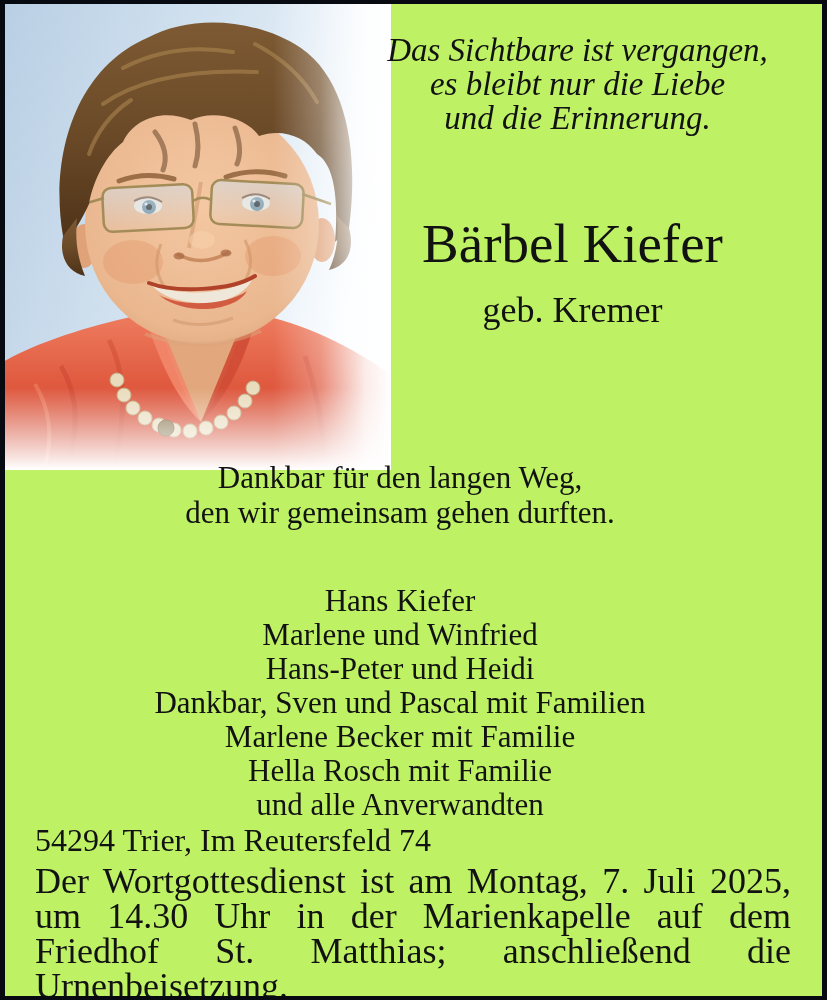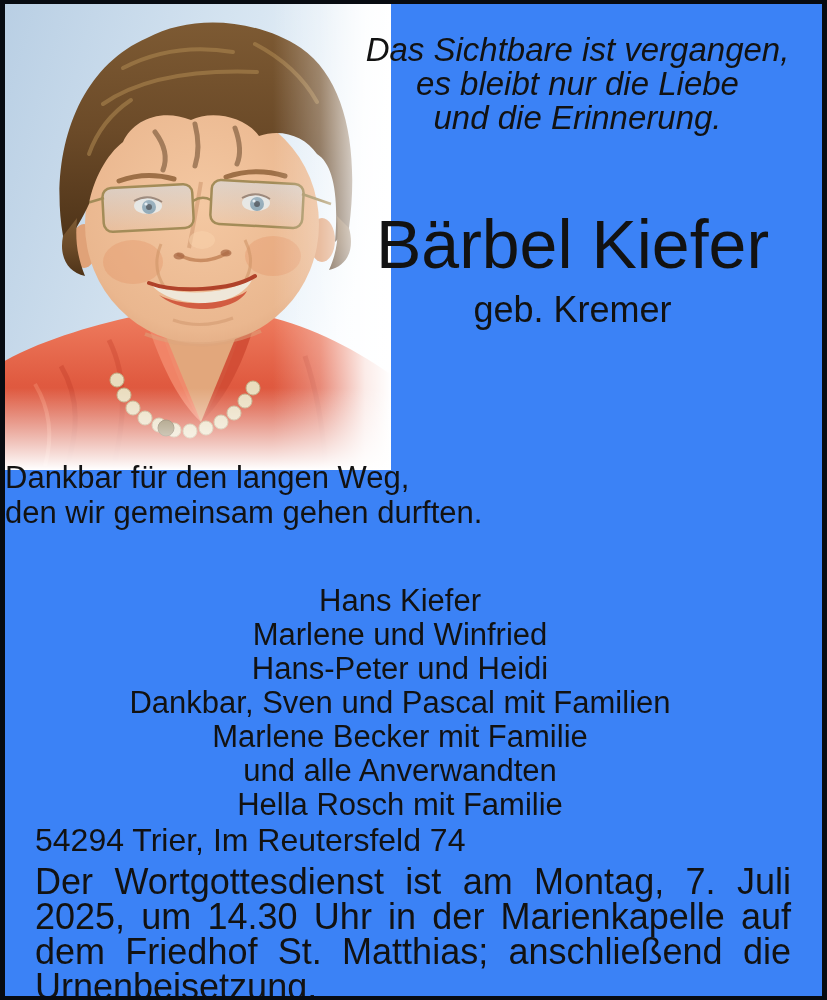--- a/index.html
+++ b/index.html
@@ -2,39 +2,39 @@
 <html><head>
 <meta charset="utf-8">
 <style>
   html, body { margin:0; padding:0; background:#ffffff; }
   .card {
     position:relative;
     width:827px; height:1000px;
     box-sizing:border-box;
     border:4px solid #070b11;
     border-left-width:5px; border-right-width:5px;
-    background:#3b82f6;
+    background:#bef264;
     overflow:hidden;
     color:#121212;
-    font-family:Liberation Sans, sans-serif;
+    font-family:Liberation Serif, serif;
     padding-left:24px;
   }
   .photo-wrap { position:absolute; left:0; top:0; width:386px; height:466px; }
   .epigraph {
     position:absolute; left:340px; top:29px; width:465px;
     text-align:center; font-style:italic; font-size:33px; line-height:34px;
   }
   .name-block { position:absolute; left:325px; top:200px; width:485px; text-align:center; }
-  .name  { font-size:68px; line-height:80px; white-space:nowrap; }
+  .name  { font-size:55px; line-height:80px; white-space:nowrap; }
   .maiden{ font-size:36px; line-height:40px; margin-top:6px; }
   .dates { font-size:34px; line-height:40px; margin-top:16px; white-space:nowrap; }
   .dates .death-group { margin-left:36px; }
   .tribute {
     position:absolute; left:0; top:456px; width:790px;
-    text-align:left; font-size:31px; line-height:35px;
+    text-align:center; font-size:31px; line-height:35px;
   }
   .mourners {
     position:absolute; left:0; top:580px; width:790px;
     text-align:center; font-size:31px; line-height:34px;
   }
   .address {
     position:absolute; left:30px; top:818px;
     font-size:32px; line-height:36px;
   }
   .service {
@@ -211,21 +211,21 @@
     <div>Dankbar für den langen Weg,</div>
     <div>den wir gemeinsam gehen durften.</div>
   </div>
 
   <div class="mourners">
     <div>Hans Kiefer</div>
     <div>Marlene und Winfried</div>
     <div>Hans-Peter und Heidi</div>
     <div>Dankbar, Sven und Pascal mit Familien</div>
     <div>Marlene Becker mit Familie</div>
+    <div>Hella Rosch mit Familie</div>
     <div>und alle Anverwandten</div>
-    <div>Hella Rosch mit Familie</div>
   </div>
 
   <div class="address">54294 Trier, Im Reutersfeld 74</div>
 
   <p class="service">Der Wortgottesdienst ist am Montag, 7. Juli 2025, um 14.30 Uhr in der Marienkapelle auf dem Friedhof St. Matthias; anschließend die Urnenbeisetzung.</p>
 
 </div>
 
 </body></html>

